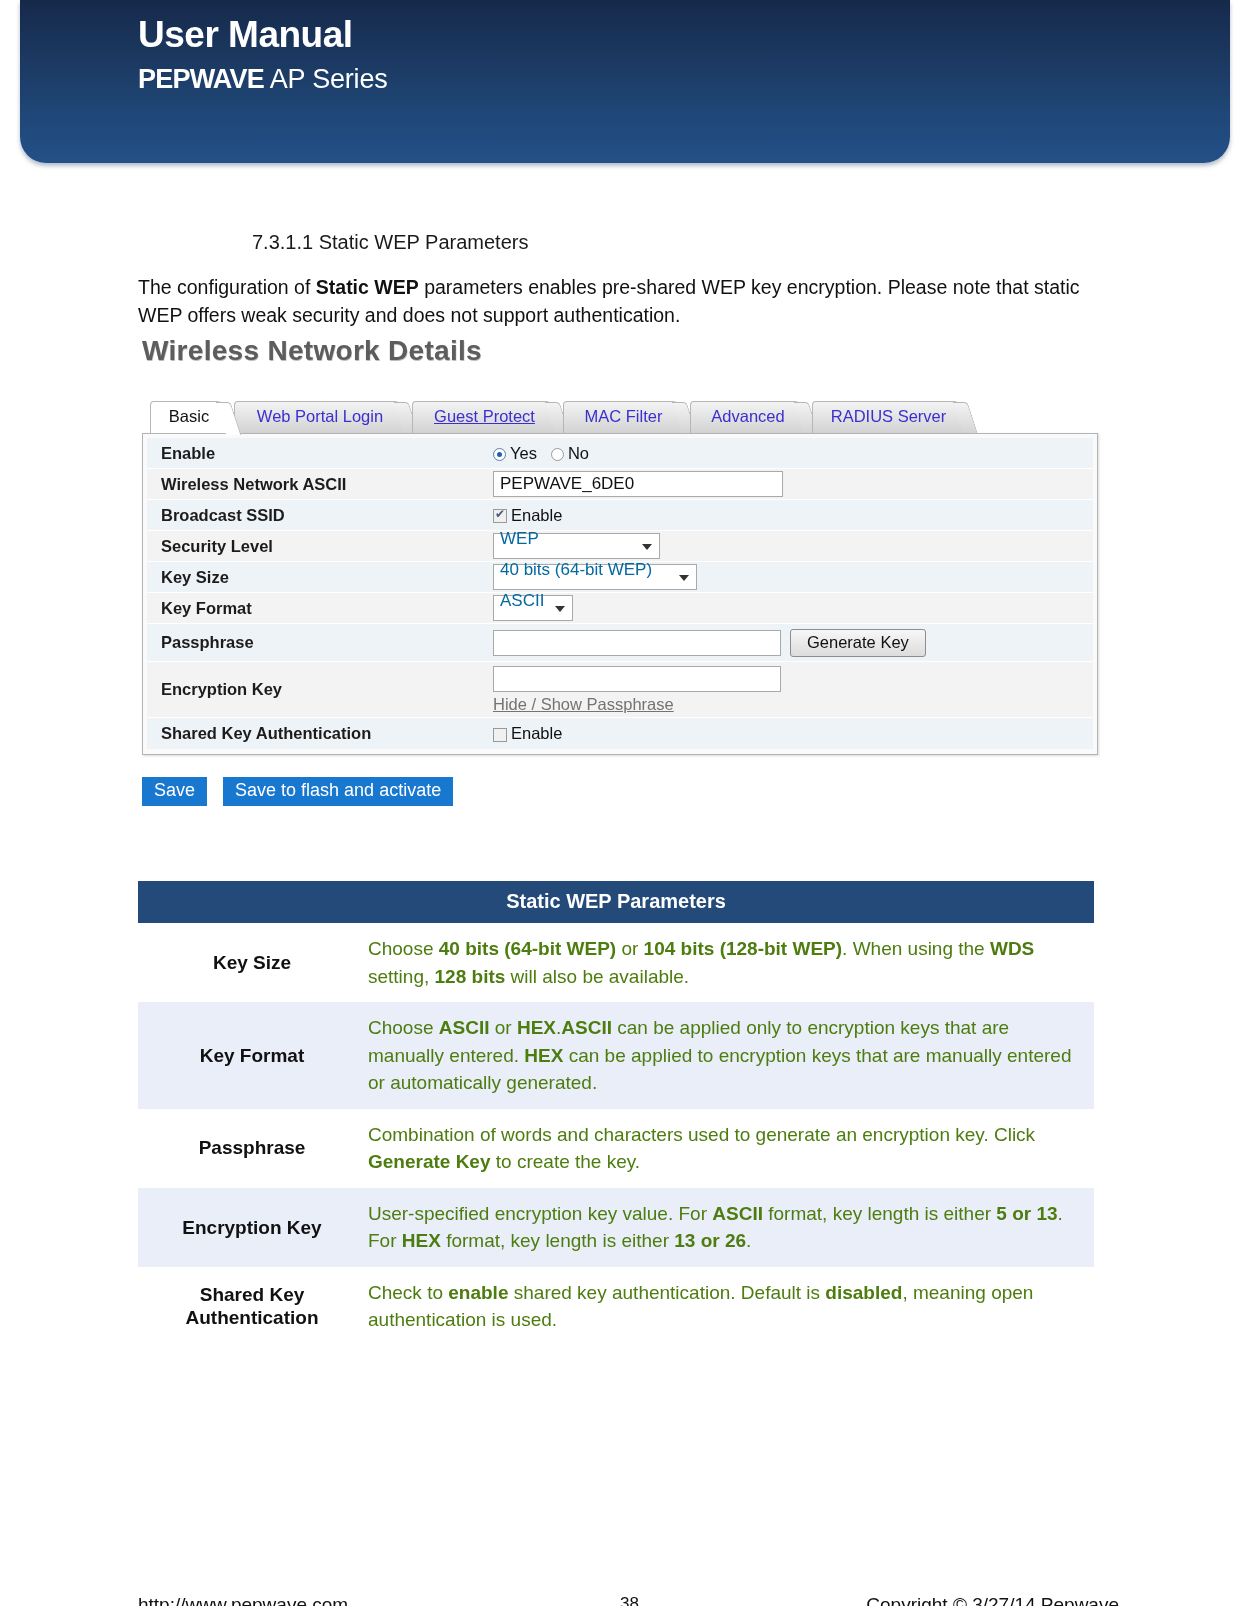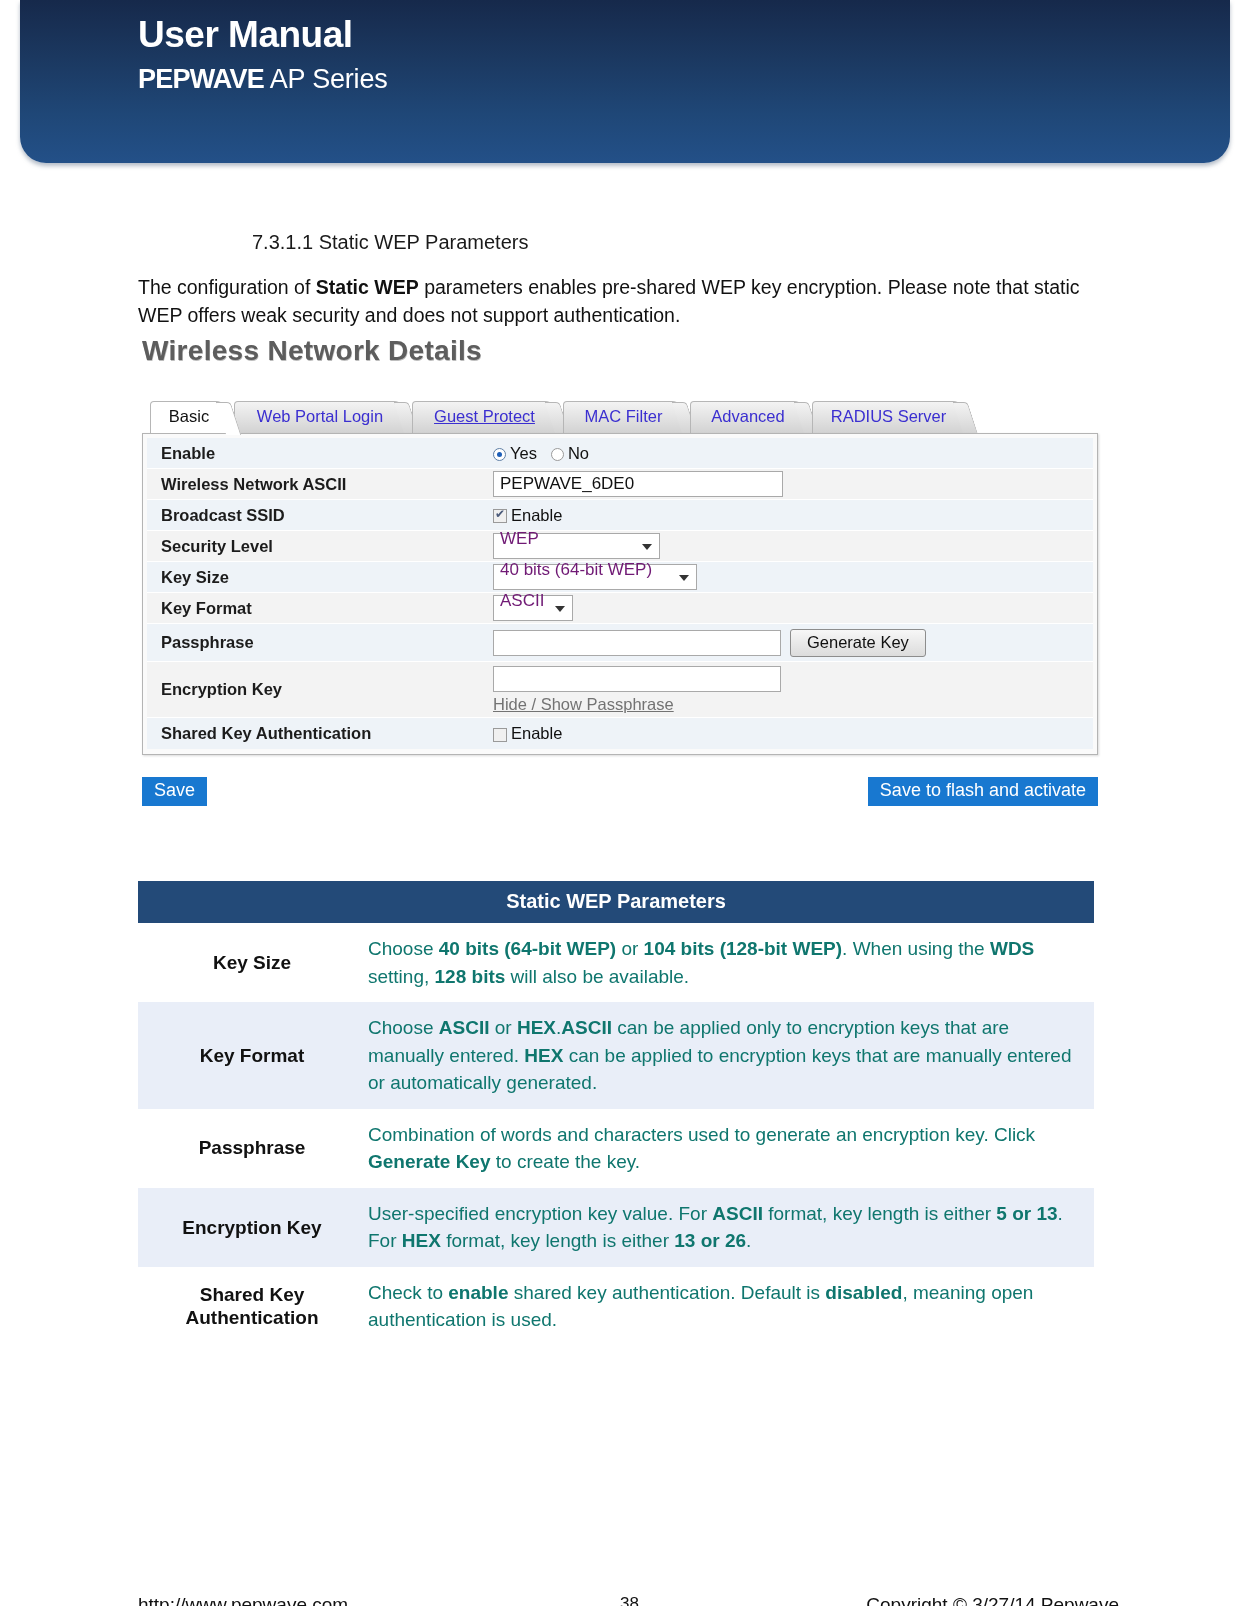--- a/index.html
+++ b/index.html
@@ -131,21 +131,21 @@
     background: #ffffff; border: 1px solid #a9a9a9;
     height: 26px; font-size: 17px; color: #111;
     padding: 0 6px; line-height: 24px;
   }
   .txt.ssid { width: 290px; }
   .txt.pass { width: 288px; }
   .txt.enc  { width: 288px; }
 
   .sel {
     background: #ffffff; border: 1px solid #a9a9a9;
-    height: 26px; font-size: 17px; color: #701a75;
+    height: 26px; font-size: 17px; color: #0369a1;
     padding: 0 22px 14px 6px; line-height: 24px; position: relative;
     display: inline-flex; align-items: center;
   }
   .sel .arrow {
     position: absolute; right: 7px; top: 50%;
     width: 0; height: 0; margin-top: -2px;
     border-left: 5px solid transparent; border-right: 5px solid transparent;
     border-top: 6px solid #333;
   }
   .sel.security { width: 167px; }
@@ -158,21 +158,21 @@
     border: 1px solid #8d8d8d; border-radius: 3px;
     font-size: 16.5px; color: #111;
     padding: 3px 16px 4px 16px;
   }
   .link-pass {
     color: #737373; text-decoration: underline; font-size: 16.5px;
   }
   .frow.enckey { min-height: 56px; align-items: center; }
   .enc-stack { display: flex; flex-direction: column; gap: 3px; }
 
-  .save-row { margin: 22px 0 0 4px; display: flex; gap: 16px; justify-content: space-between; }
+  .save-row { margin: 22px 0 0 4px; display: flex; gap: 16px; }
   .btn-blue {
     background: #1878d0; color: #ffffff;
     font-size: 18px; padding: 3px 12px 5px 12px;
     border: none; line-height: 1.15;
   }
 
   
   .ptable {
     position: absolute; left: 138px; top: 718px; width: 956px;
     border-collapse: collapse;
@@ -183,21 +183,21 @@
     padding: 9px 0 10px 0;
   }
   .ptable td { vertical-align: middle; }
   .ptable tr.alt td { background: #e9eef8; }
   .pname {
     width: 228px; text-align: center; font-weight: bold;
     font-size: 19px; color: #111; padding: 10px 6px;
     line-height: 1.25;
   }
   .pdesc {
-    font-size: 19px; color: #0f766e; line-height: 1.45;
+    font-size: 19px; color: #4d7c0f; line-height: 1.45;
     padding: 12px 8px 12px 2px;
   }
   .pdesc b { font-weight: bold; }
 
   
   .footer {
     position: absolute; left: 0; bottom: 12px; width: 1259px;
     display: flex; align-items: baseline;
     font-size: 19px; color: #111;
   }

